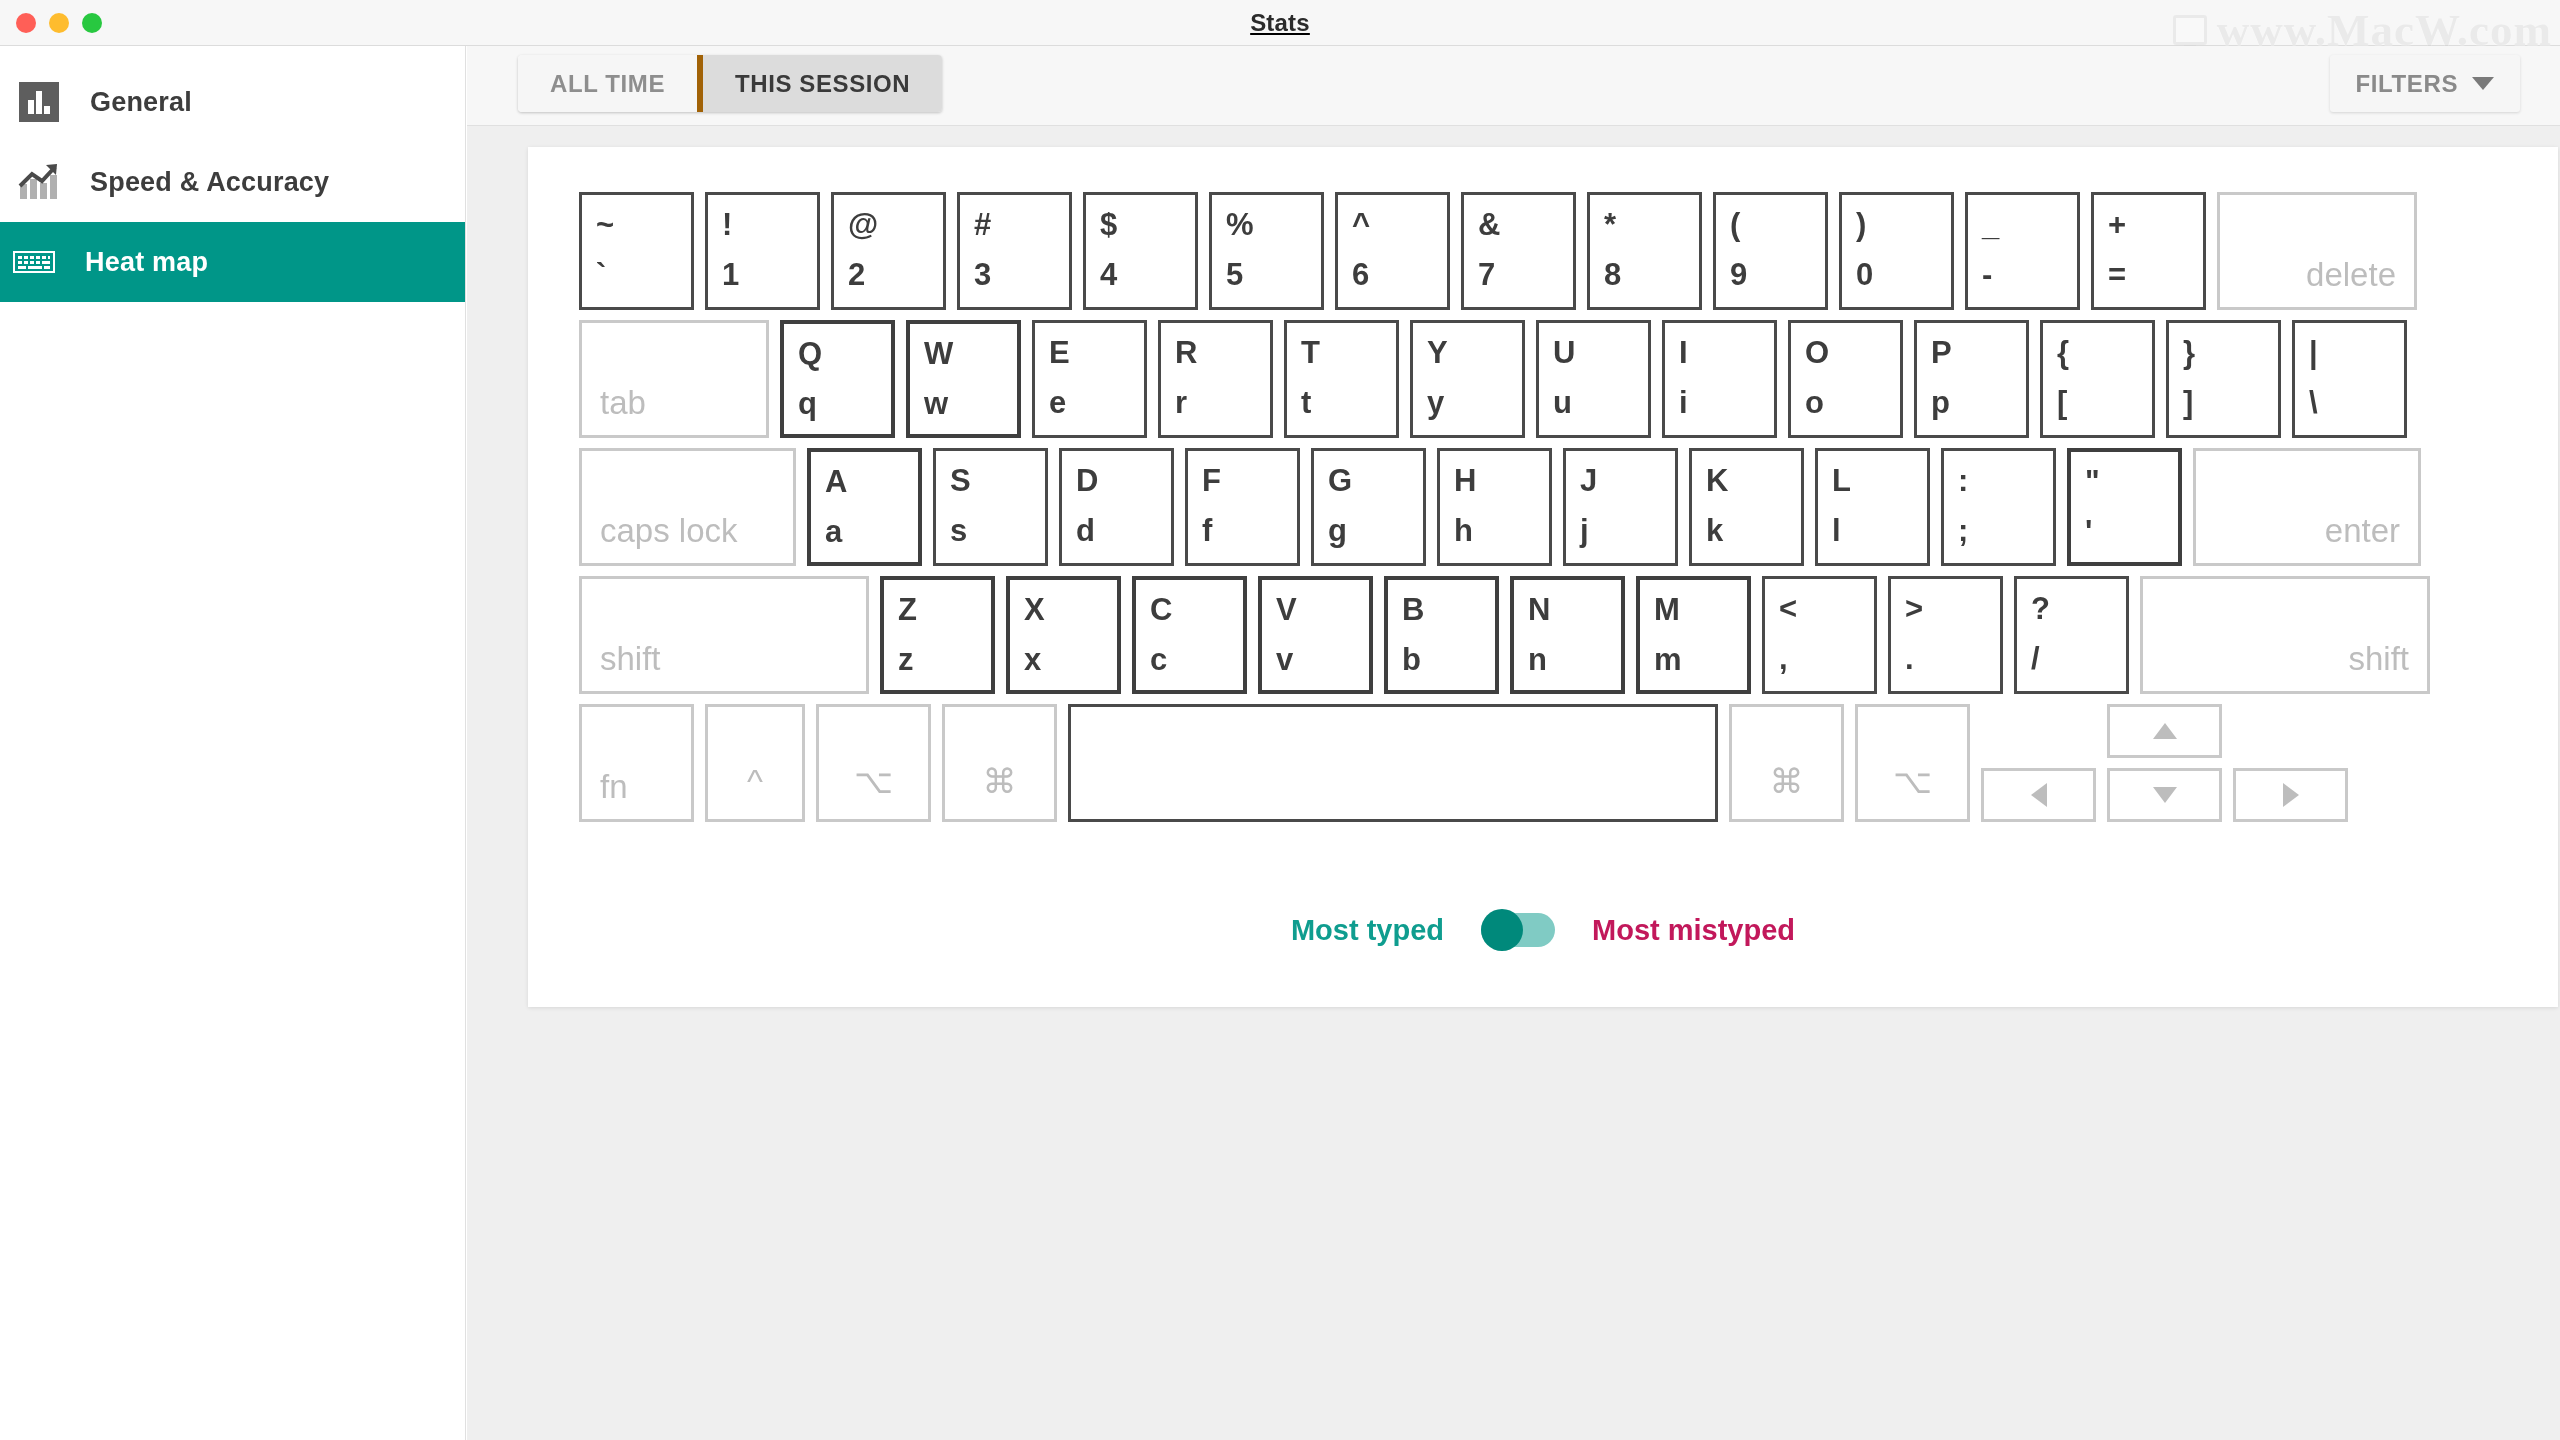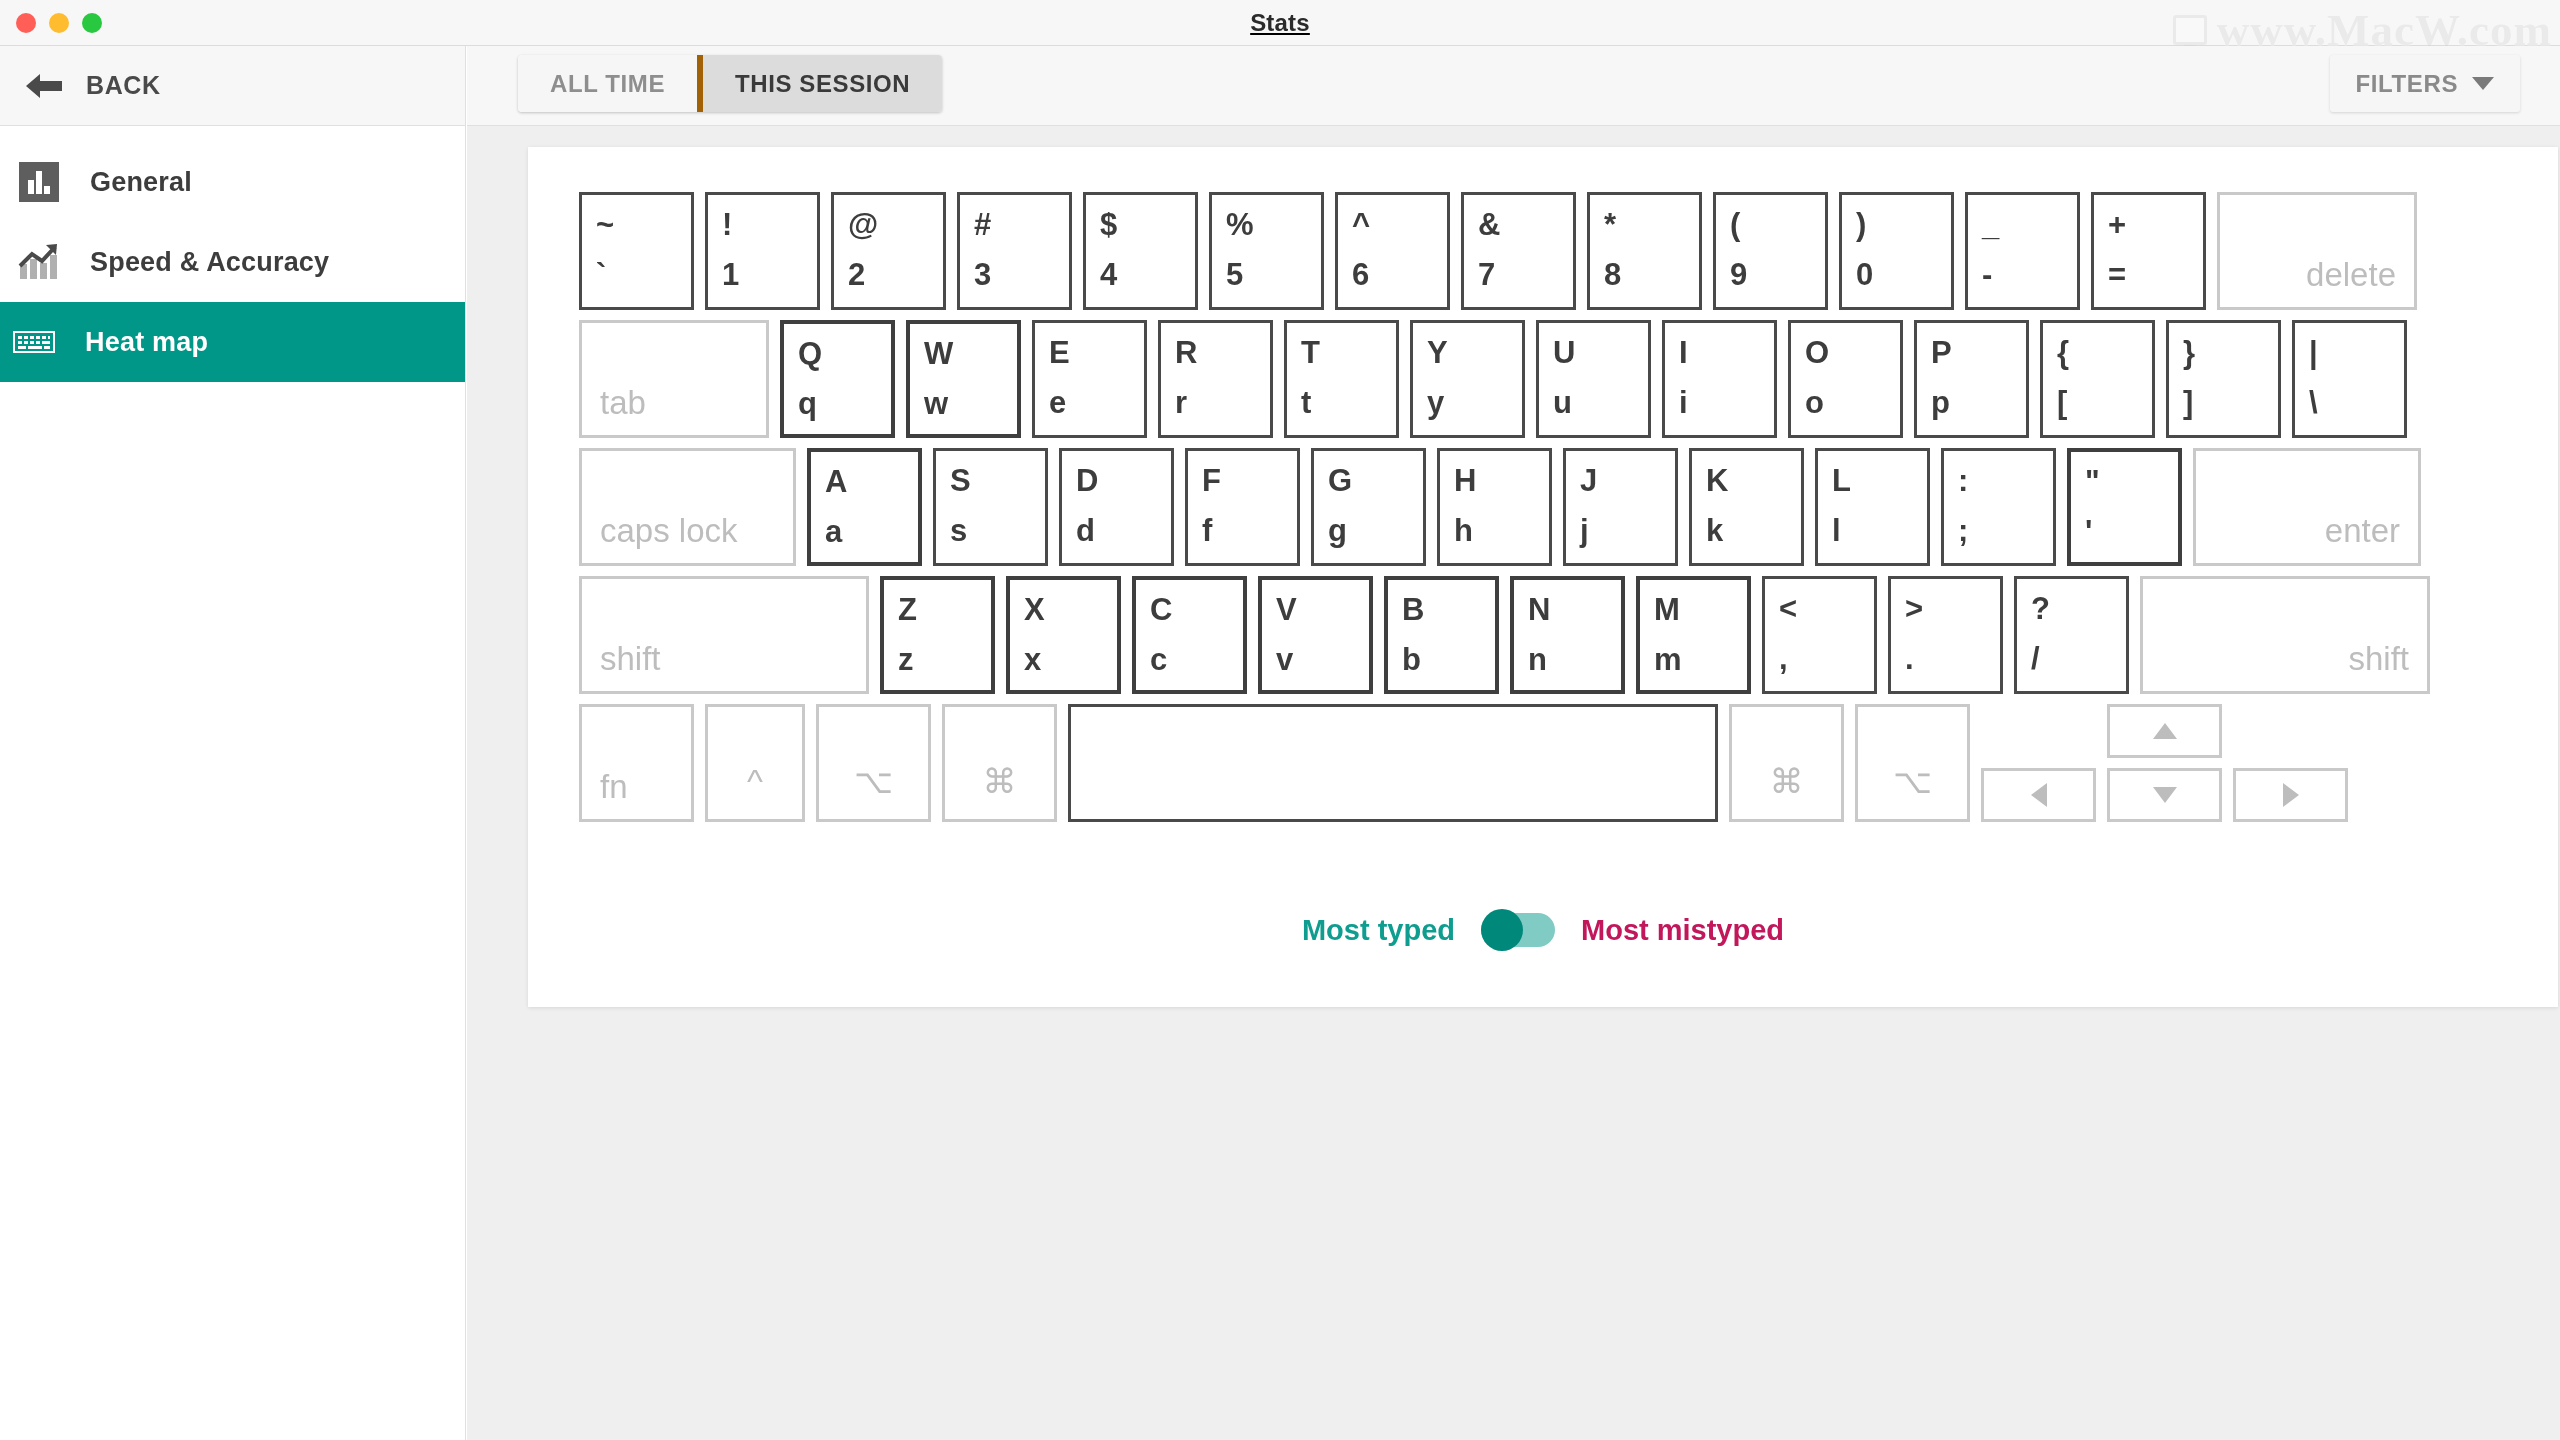--- a/index.html
+++ b/index.html
@@ -183,21 +183,21 @@
     width: 0; height: 0;
   }
   .tri.up   { border-left:12px solid transparent;border-right:12px solid transparent;border-bottom:16px solid #bdbdbd; }
   .tri.down { border-left:12px solid transparent;border-right:12px solid transparent;border-top:16px solid #bdbdbd; }
   .tri.left { border-top:12px solid transparent;border-bottom:12px solid transparent;border-right:16px solid #bdbdbd; }
   .tri.right{ border-top:12px solid transparent;border-bottom:12px solid transparent;border-left:16px solid #bdbdbd; }
 
   
   .legend {
     position: absolute; left: 0; right: 0; bottom: 60px;
-    display: flex; align-items: center; justify-content: center; gap: 26px;
+    display: flex; align-items: center; justify-content: center; gap: 37px;
   }
   .lg-left  { font-size: 29px; font-weight: 700; color: #0f9d8f; }
   .lg-right { font-size: 29px; font-weight: 700; color: #c2185b; }
   .switch {
     width: 74px; height: 34px; border-radius: 17px;
     background: #80cbc4; position: relative; cursor: pointer;
   }
   .knob {
     position: absolute; left: 0; top: -4px;
     width: 42px; height: 42px; border-radius: 50%;
@@ -214,26 +214,20 @@
     <span class="dot green"></span>
   </div>
   <div class="win-title">Stats</div>
   <div class="watermark">
     <span class="wm-ico"></span>
     <span class="wm-text">www.MacW.com</span>
   </div>
 </div>
 
 <div class="sidebar">
-  <div class="back-bar">
-    <svg class="back-arrow" viewBox="0 0 40 30">
-      <path d="M2 15 L16 3 L16 10 L38 10 L38 20 L16 20 L16 27 Z" fill="#4a4a4a"></path>
-    </svg>
-    <span class="back-label">BACK</span>
-  </div>
   <div class="nav">
 
     <div class="nav-item">
       <span class="nav-ico">
         <svg width="40" height="40" viewBox="0 0 40 40">
           <rect x="0" y="0" width="40" height="40" fill="#5e5e5e"></rect>
           <rect x="9" y="18" width="6" height="14" fill="#fff"></rect>
           <rect x="17" y="9" width="6" height="23" fill="#fff"></rect>
           <rect x="25" y="24" width="6" height="8" fill="#fff"></rect>
         </svg>

